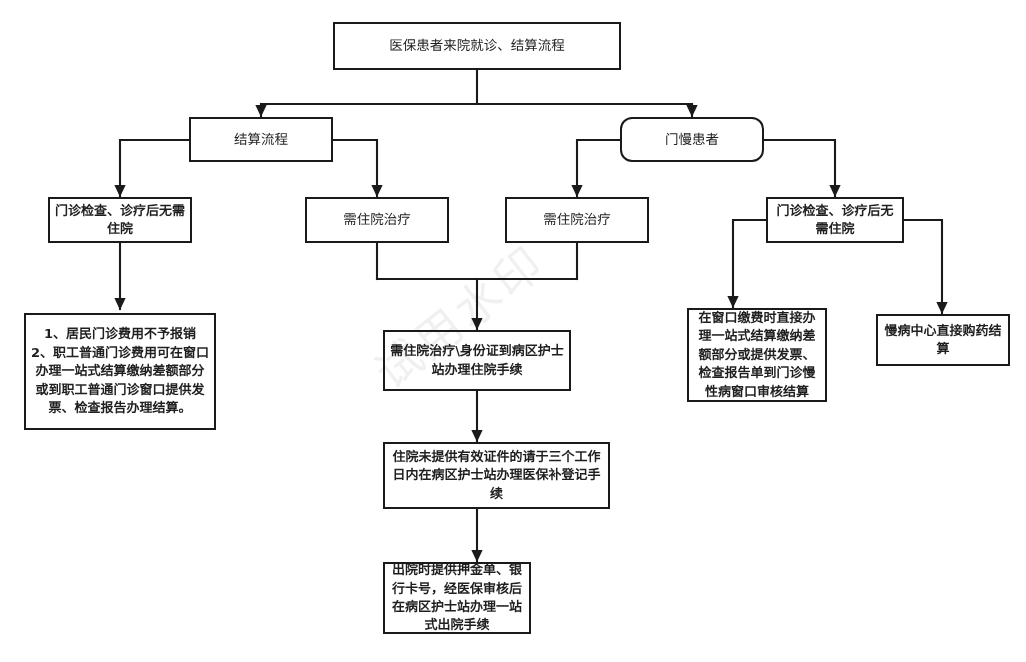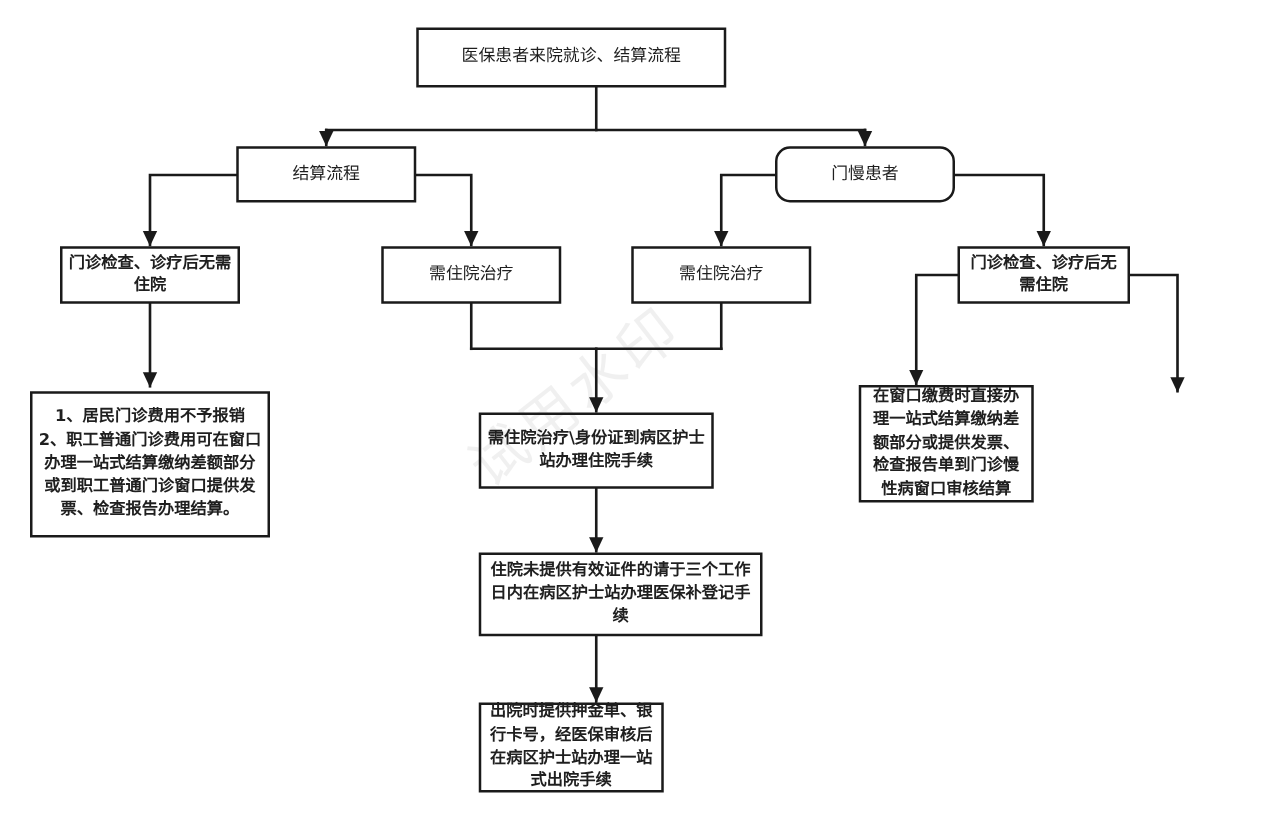--- a/index.html
+++ b/index.html
@@ -106,21 +106,21 @@
       <path d="M 477 391 L 477 441" marker-end="url(#arw)"></path>
 
       <path d="M 477 509 L 477 561" marker-end="url(#arw)"></path>
 
       <path d="M 766 220 L 733 220 L 733 307" marker-end="url(#arw)"></path>
 
       <path d="M 904 220 L 942 220 L 942 313" marker-end="url(#arw)"></path>
     </g>
   </svg>
 
-  <div class="node t14" style="left:333px; top:22px; width:248px; height:48px;">
+  <div class="node t14" style="left:333px; top:22px; width:288px; height:48px;">
     <span class="label">医保患者来院就诊、结算流程</span>
   </div>
 
   <div class="node t14" style="left:189px; top:117px; width:144px; height:45px;">
     <span class="label">结算流程</span>
   </div>
 
   <div class="node t14" style="left:620px; top:117px; width:144px; height:45px;border-radius:12px;">
     <span class="label">门慢患者</span>
   </div>
@@ -155,14 +155,17 @@
   </div>
 
   <div class="node t13" style="left:383px; top:562px; width:148px; height:72px;">
     <span class="label">出院时提供押金单、银行卡号，经医保审核后在病区护士站办理一站式出院手续</span>
   </div>
 
   <div class="node t13" style="left:663px; top:308px; width:140px; height:94px;margin-left:24px;">
     <span class="label">在窗口缴费时直接办理一站式结算缴纳差额部分或提供发票、检查报告单到门诊慢性病窗口审核结算</span>
   </div>
 
+  <div class="node t13" style="left:876px; top:314px; width:134px; height:52px;">
+    <span class="label">慢病中心直接购药结算</span>
+  </div>
 
 </div>
 
 </body></html>

